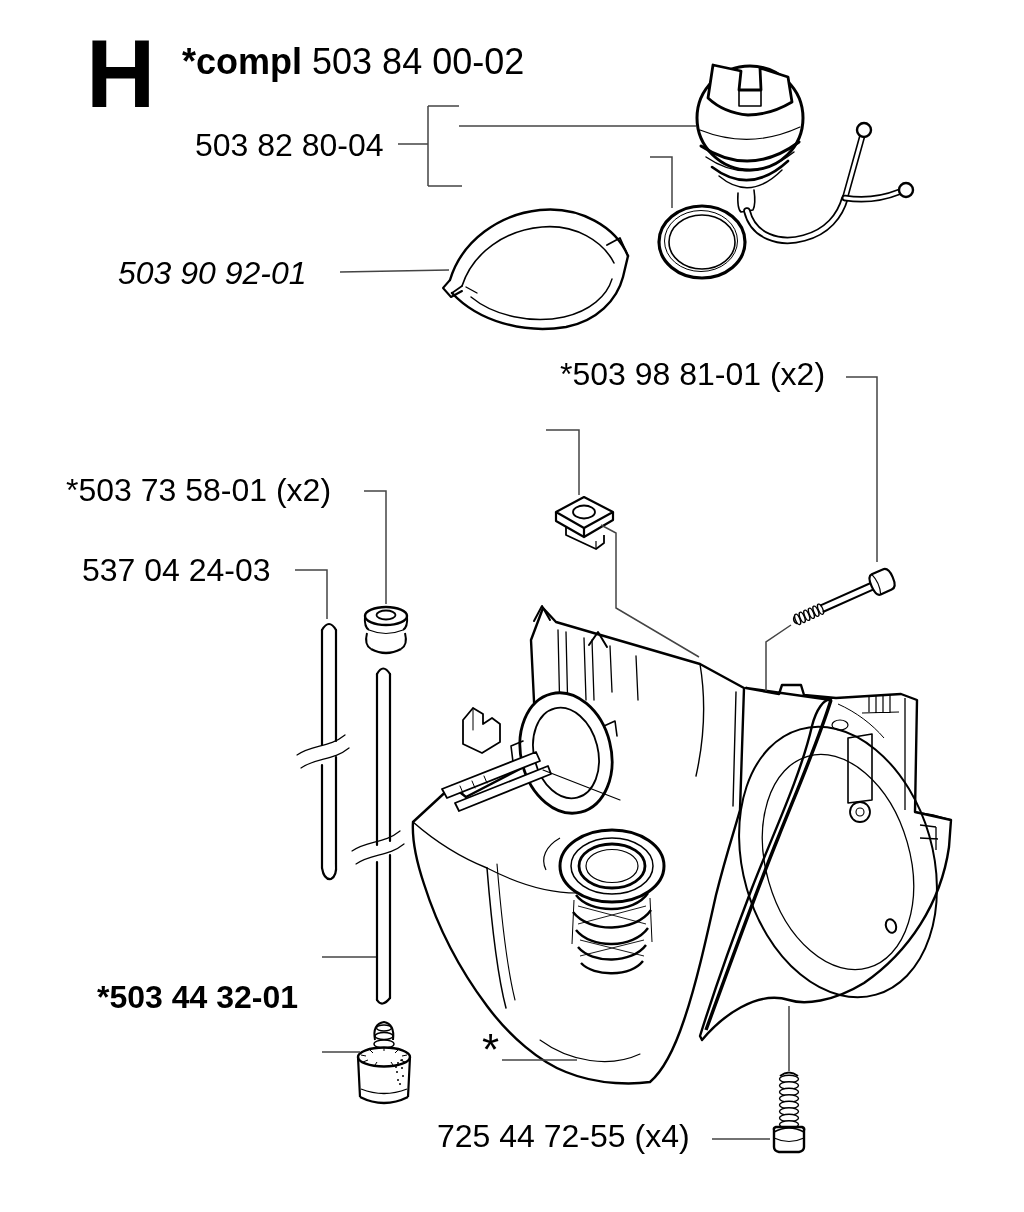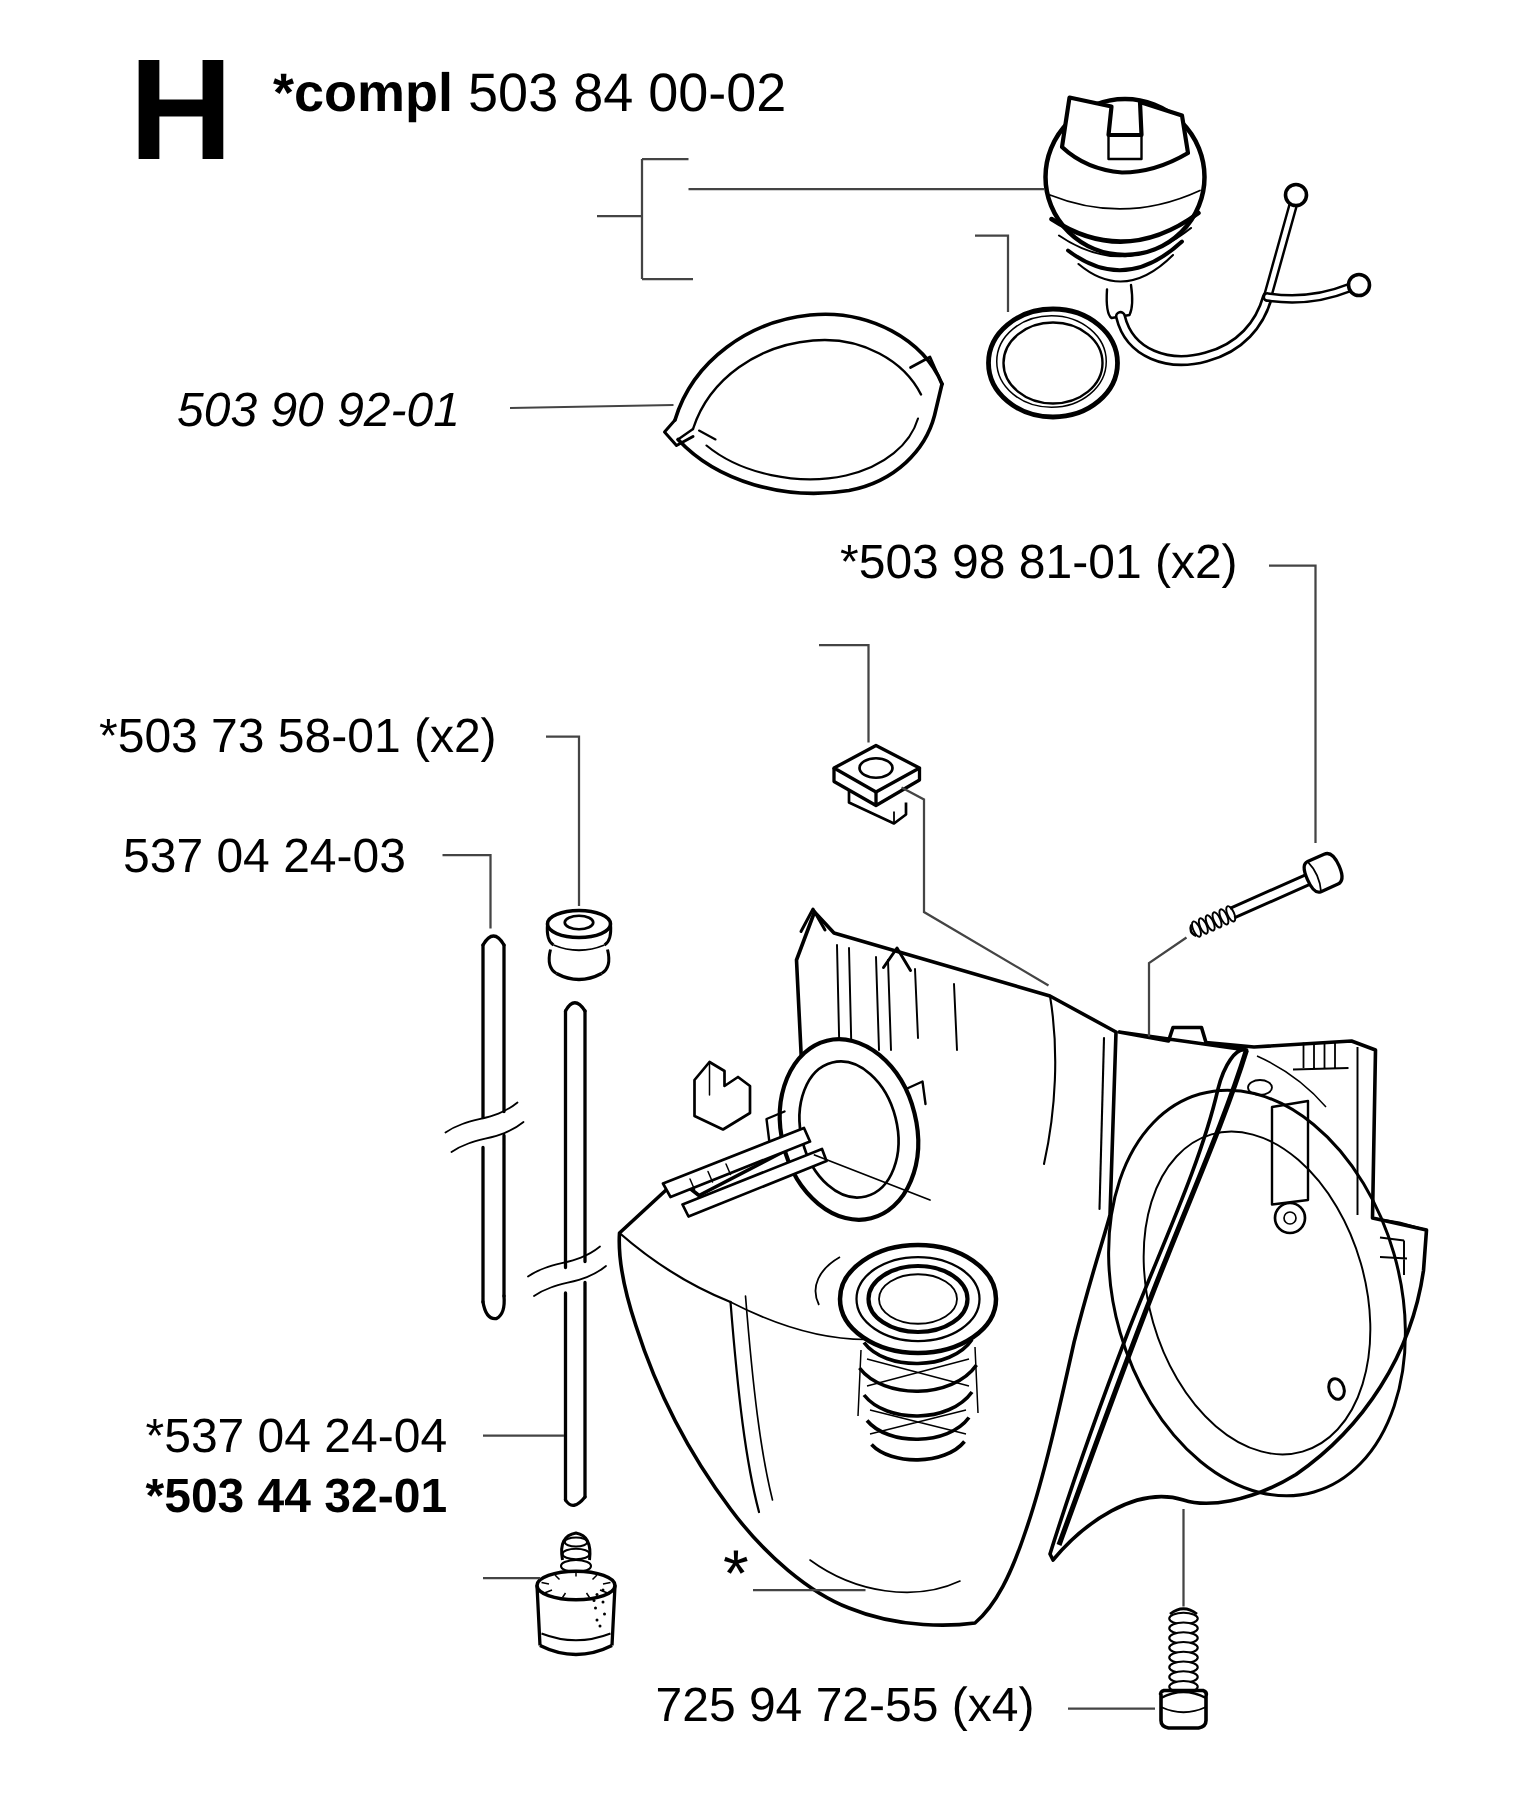--- a/index.html
+++ b/index.html
@@ -215,46 +215,46 @@
     </g>
   </svg>
 
   <div class="letter" style="left:86px;top:36px;">H</div>
 
   <div class="title" style="left:182px;top:42px;">
     <b>*compl</b>
     <span>503 84 00-02</span>
   </div>
 
+  <div class="lbl" style="left:195px;top:128px;">
+    <span>503 82 80-04</span> <b></b>
+  </div>
 
 
   <div class="lbl" style="left:118px;top:256px;font-style:italic;">
     <span>503 90 92-01</span> <b></b>
   </div>
 
   <div class="lbl" style="left:560px;top:357px;">
     <span>*503 98 81-01</span> <b>(x2)</b>
   </div>
 
 
   <div class="lbl" style="left:66px;top:473px;">
     <span>*503 73 58-01</span> <b>(x2)</b>
   </div>
 
   <div class="lbl" style="left:82px;top:553px;">
     <span>537 04 24-03</span> <b></b>
   </div>
 
-  <div class="lbl" style="left:97px;top:940px;">
-    <span>*537 04 24-04</span> <b></b>
-  </div>
 
   <div class="lbl" style="left:97px;top:980px;font-weight:bold;">
     <span>*503 44 32-01</span> <b></b>
   </div>
 
   <div class="star" style="left:482px;top:1028px;">*</div>
 
   <div class="lbl" style="left:437px;top:1119px;">
-    <span>725 94 72-55</span> <b>(x4)</b>
+    <span>725 44 72-55</span> <b>(x4)</b>
   </div>
 
 </div>
 
 </body></html>

